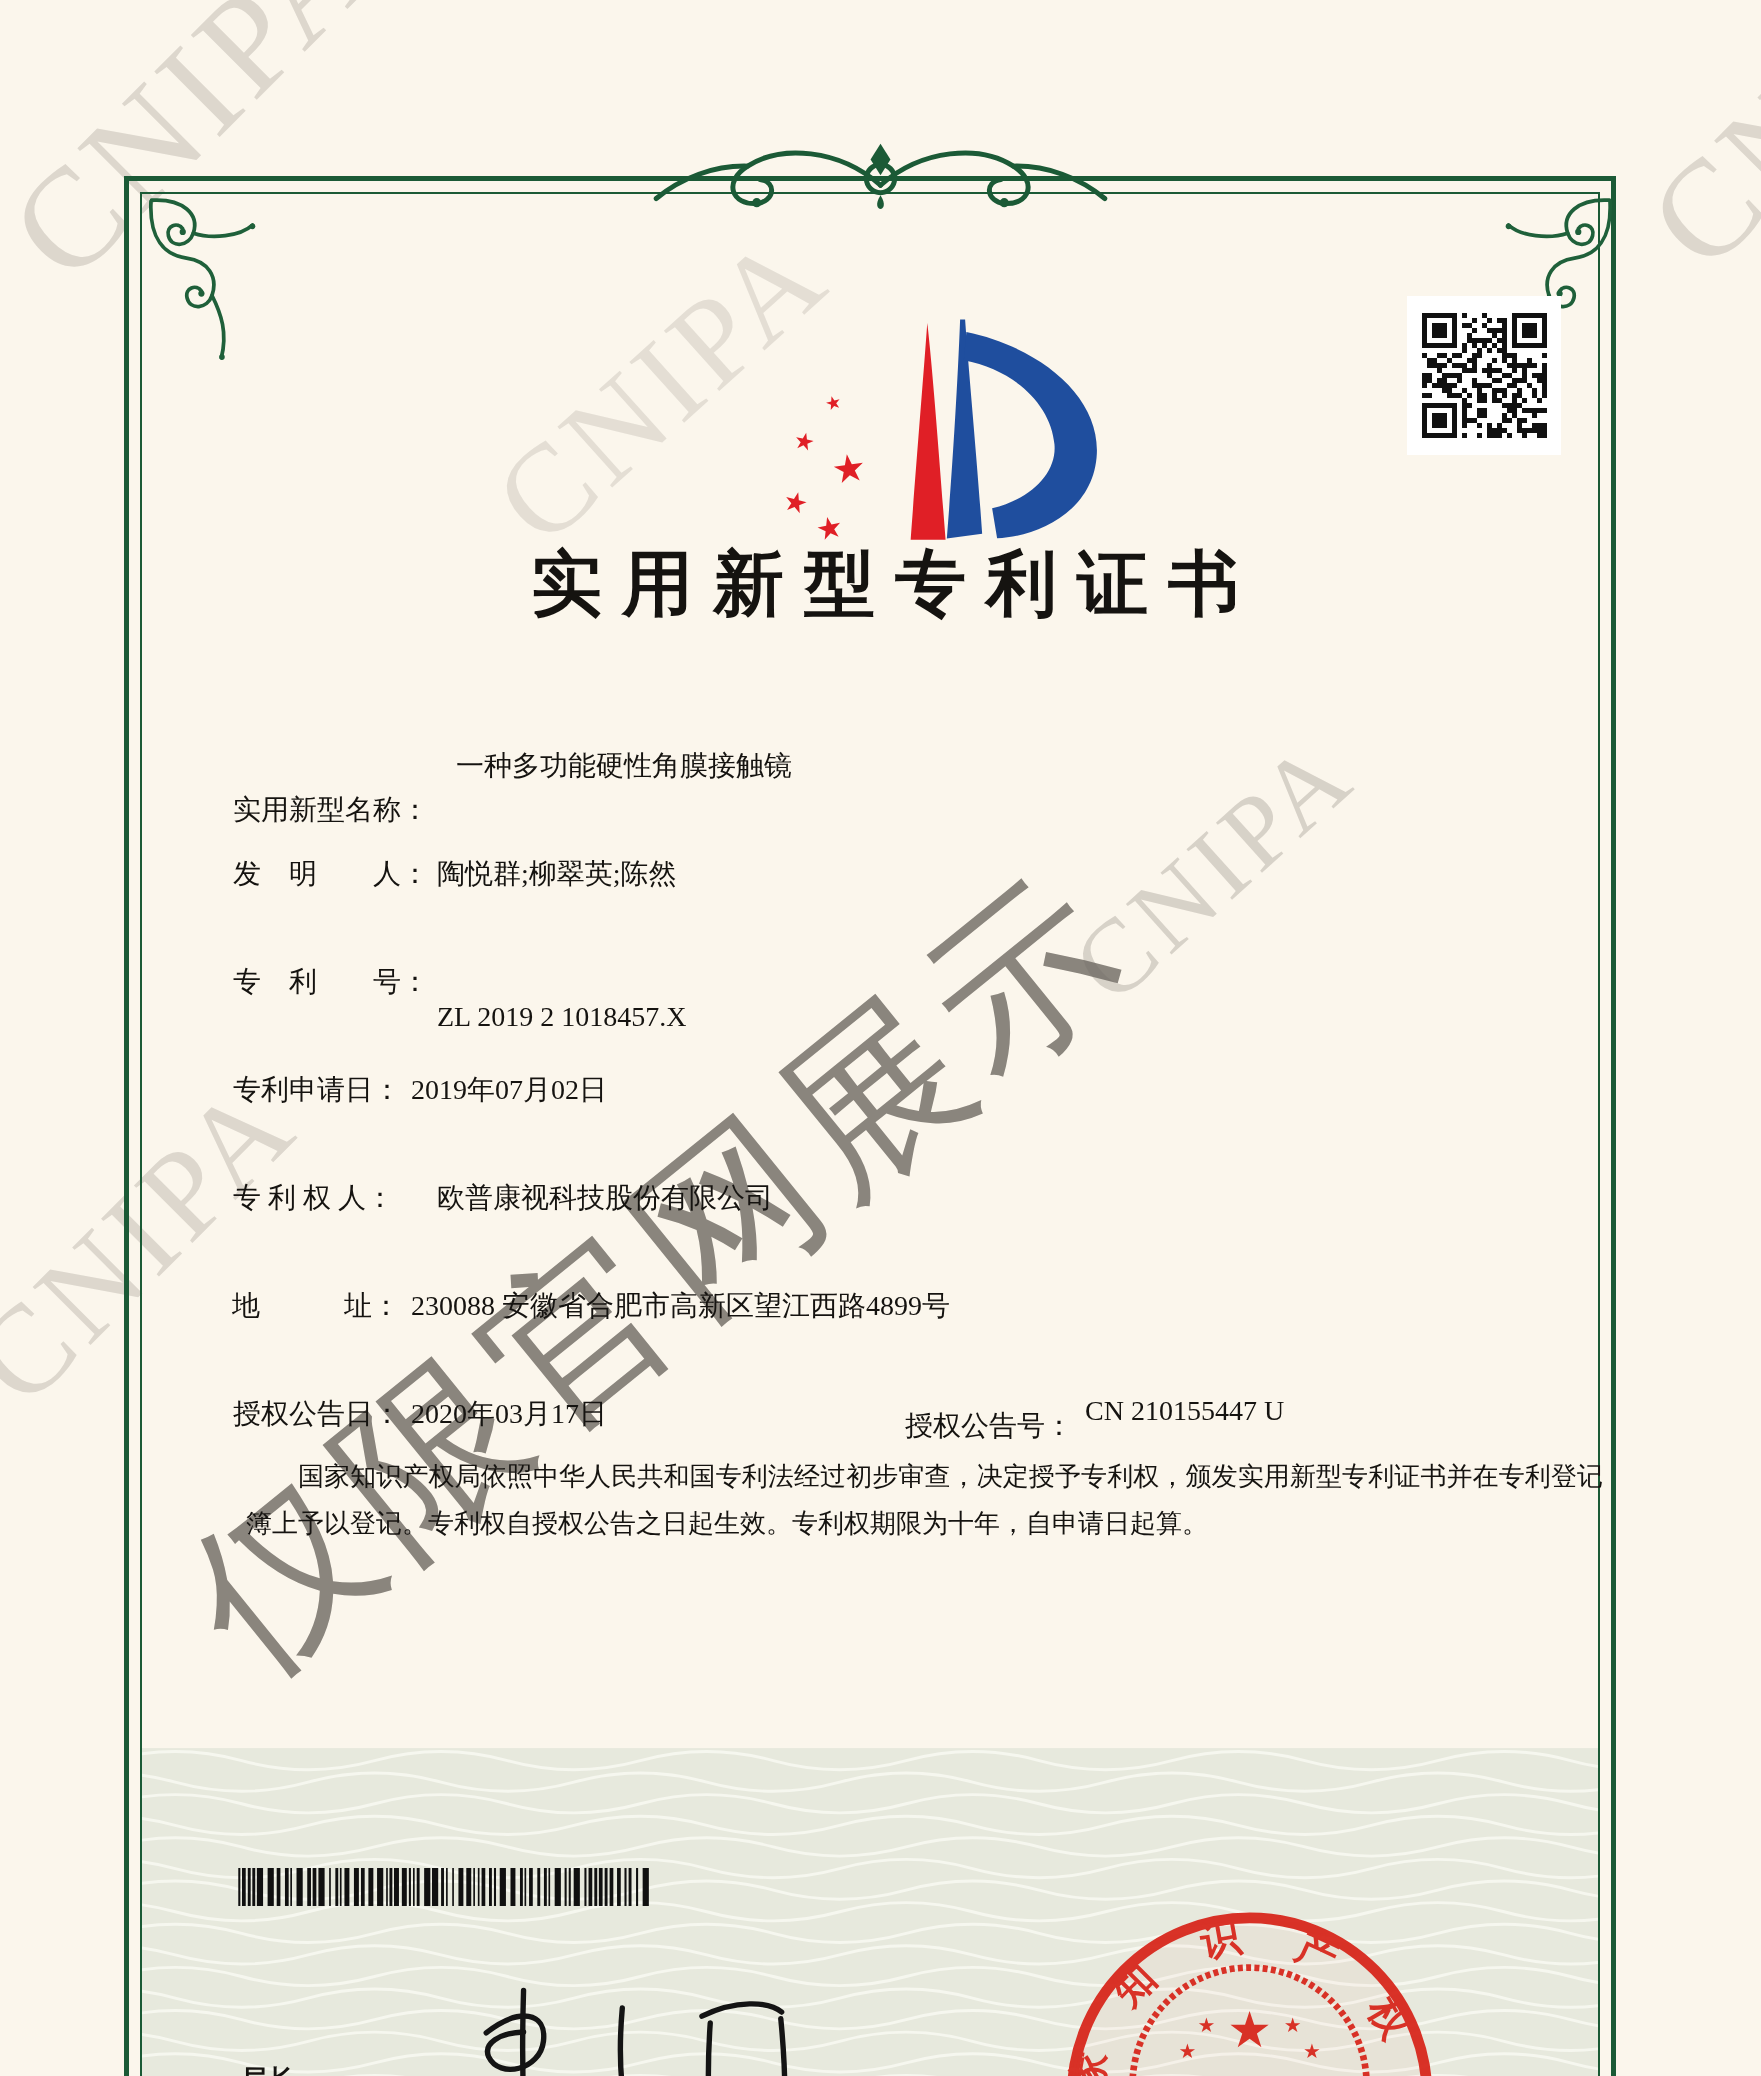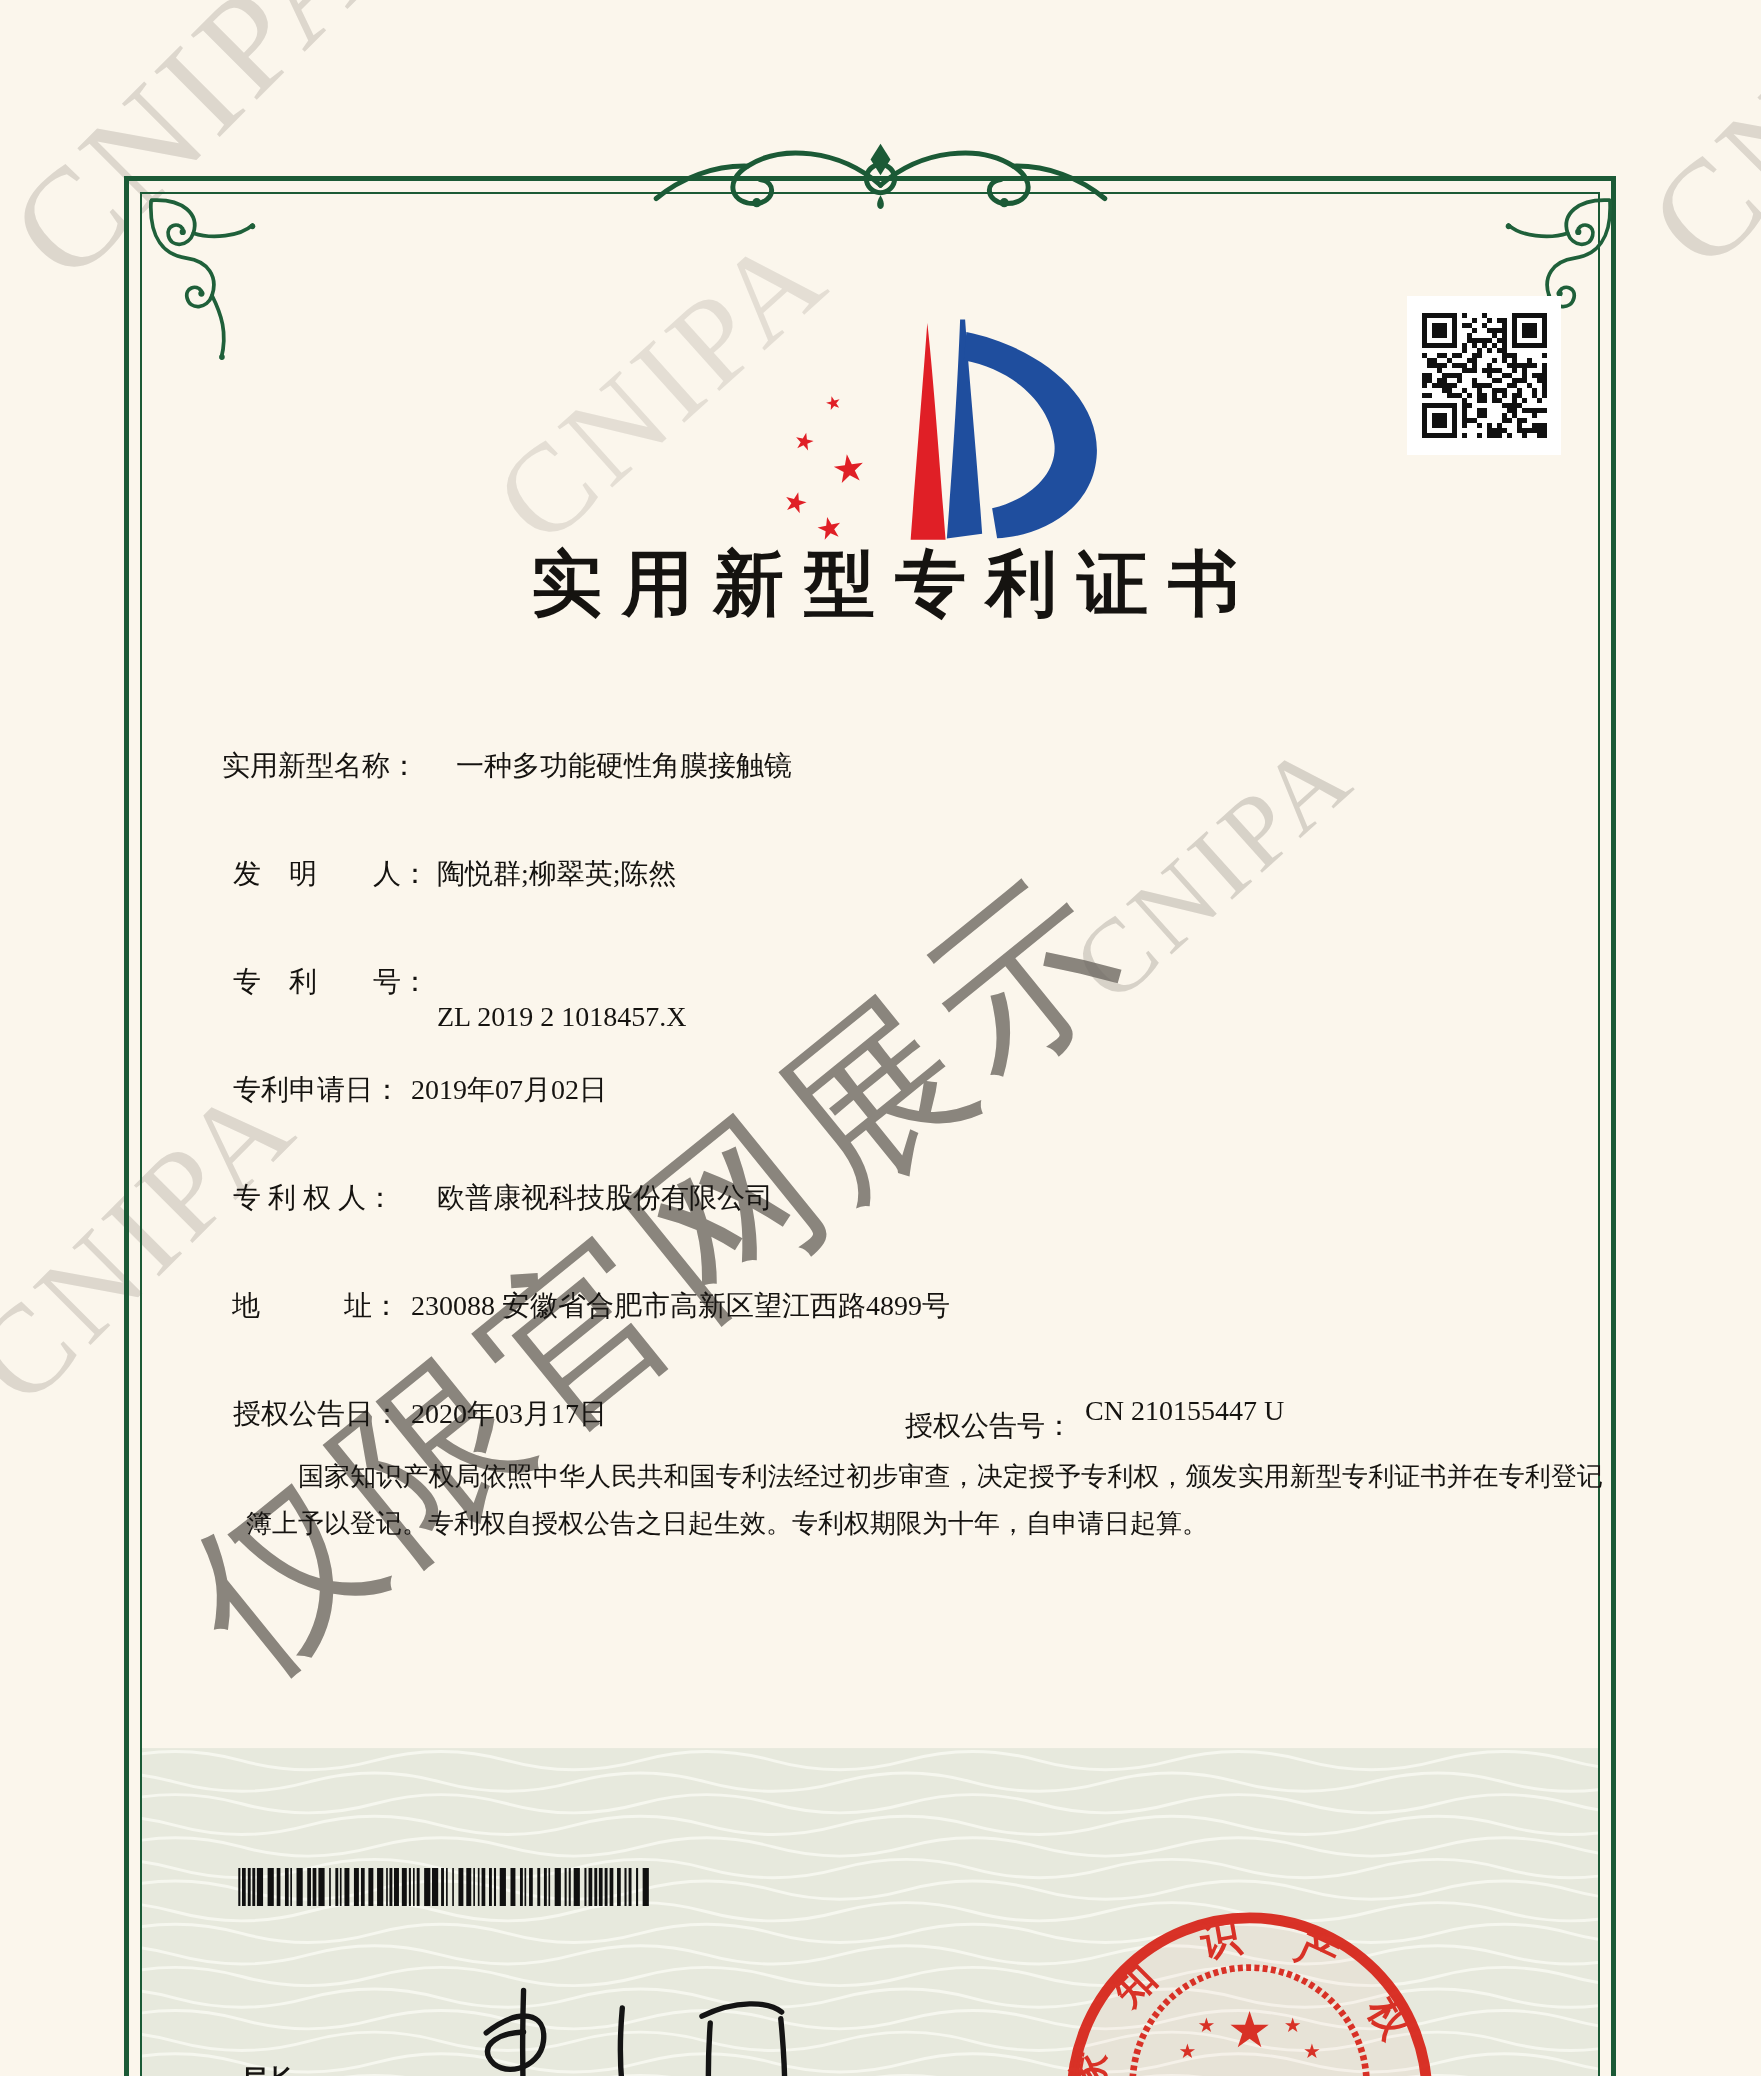--- a/index.html
+++ b/index.html
@@ -440,21 +440,21 @@
         <rect x="204" y="288" width="12" height="12"></rect>
         <rect x="240" y="288" width="12" height="12"></rect>
         <rect x="276" y="288" width="12" height="12"></rect>
         <rect x="288" y="288" width="12" height="12"></rect>
       </svg>
     </div>
 
   <div class="abs z3 doc-title">实用新型专利证书</div>
 
   <div class="abs z3 row" style="top:747px;">
-      <span class="abs lbl" style="left:222px;">实用新型名称：</span>
+      <span class="abs lbl" style="left:233px;margin-top:44px;">实用新型名称：</span>
       <span class="abs val" style="left:456px;text-align:center;">一种多功能硬性角膜接触镜</span>
     </div>
   <div class="abs z3 row" style="top:855px;">
       <span class="abs lbl" style="left:233px;">发　明　　人：</span>
       <span class="abs val" style="left:437px;">陶悦群;柳翠英;陈然</span>
     </div>
   <div class="abs z3 row" style="top:963px;">
       <span class="abs lbl" style="left:233px;">专　利　　号：</span>
       <span class="abs val" style="left:437px;margin-top:38px;">ZL 2019 2 1018457.X</span>
     </div>

